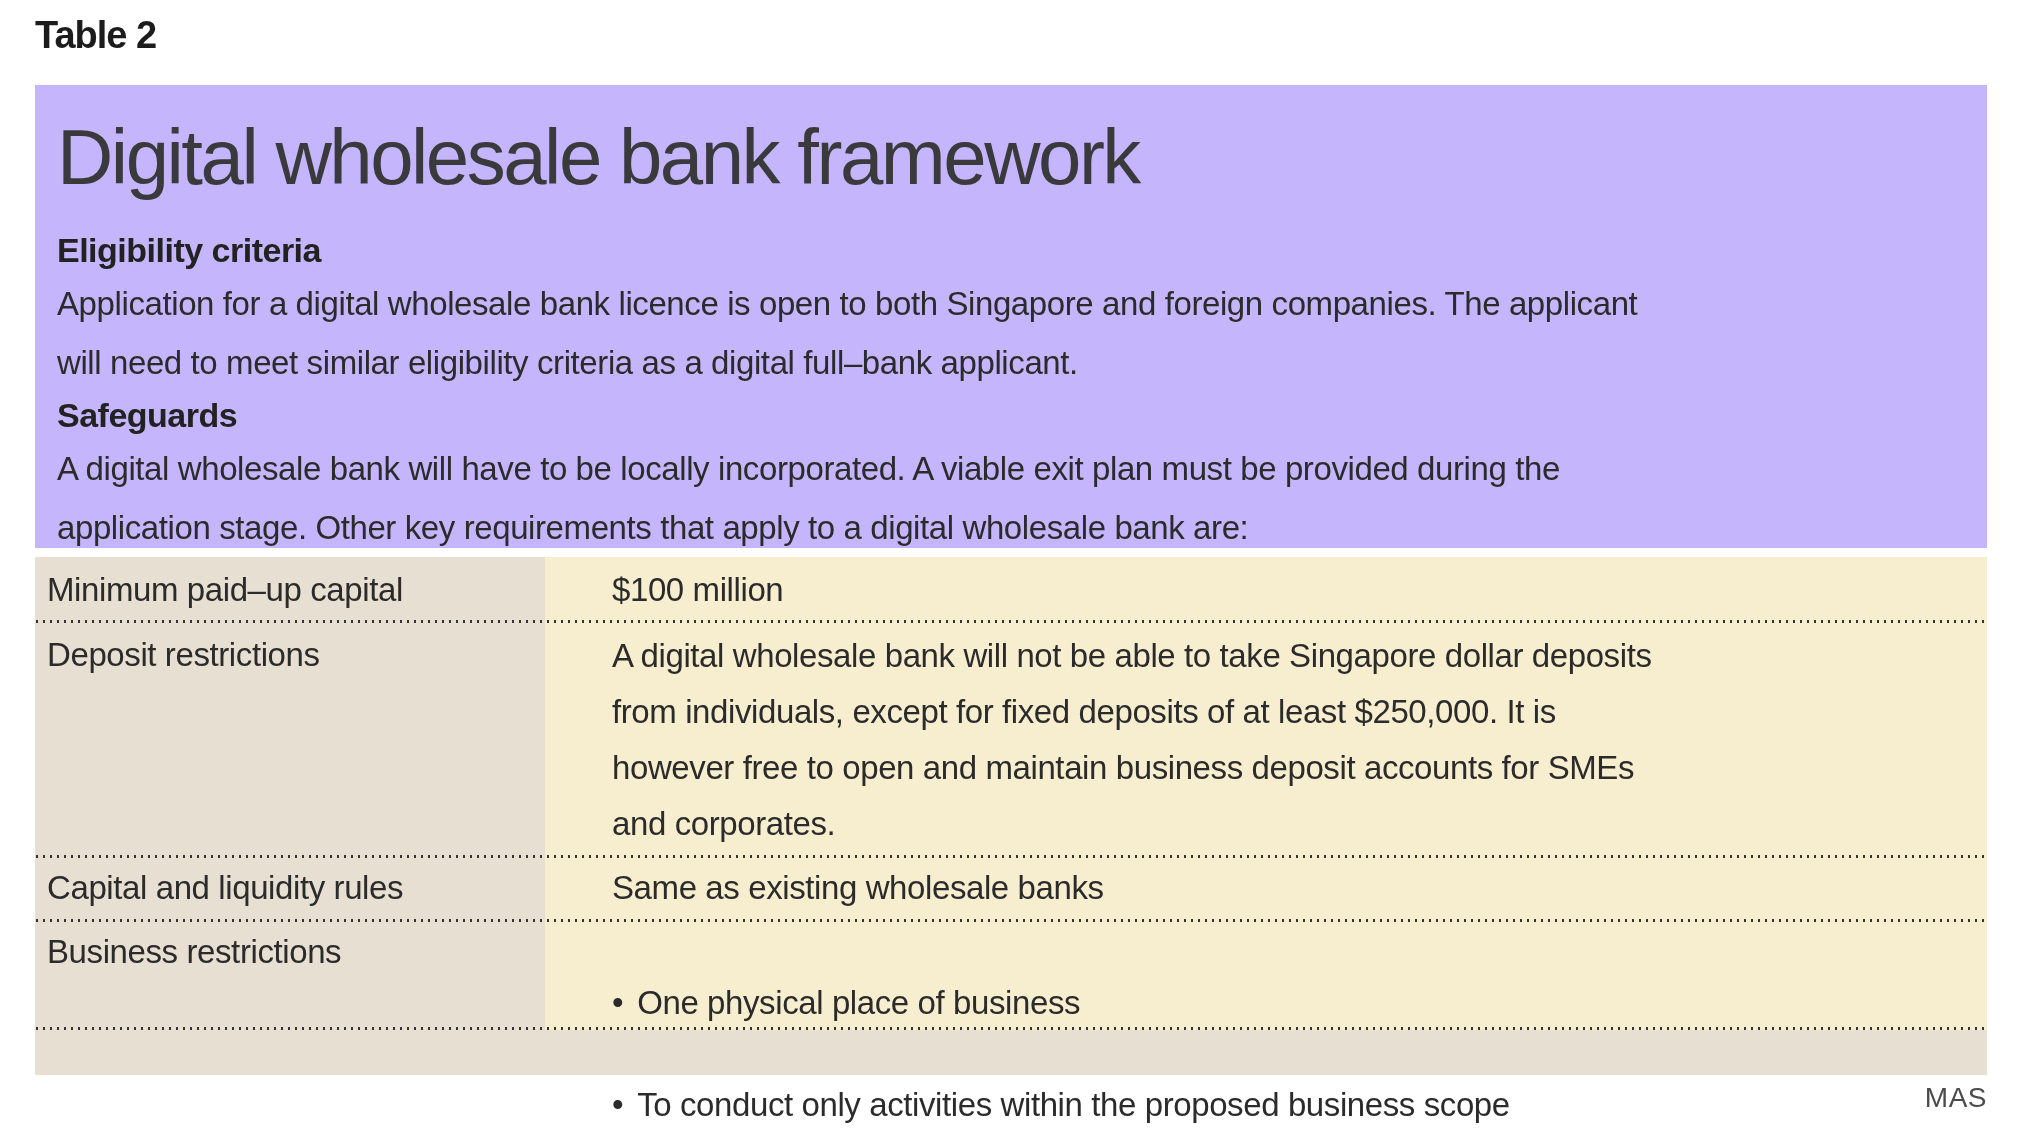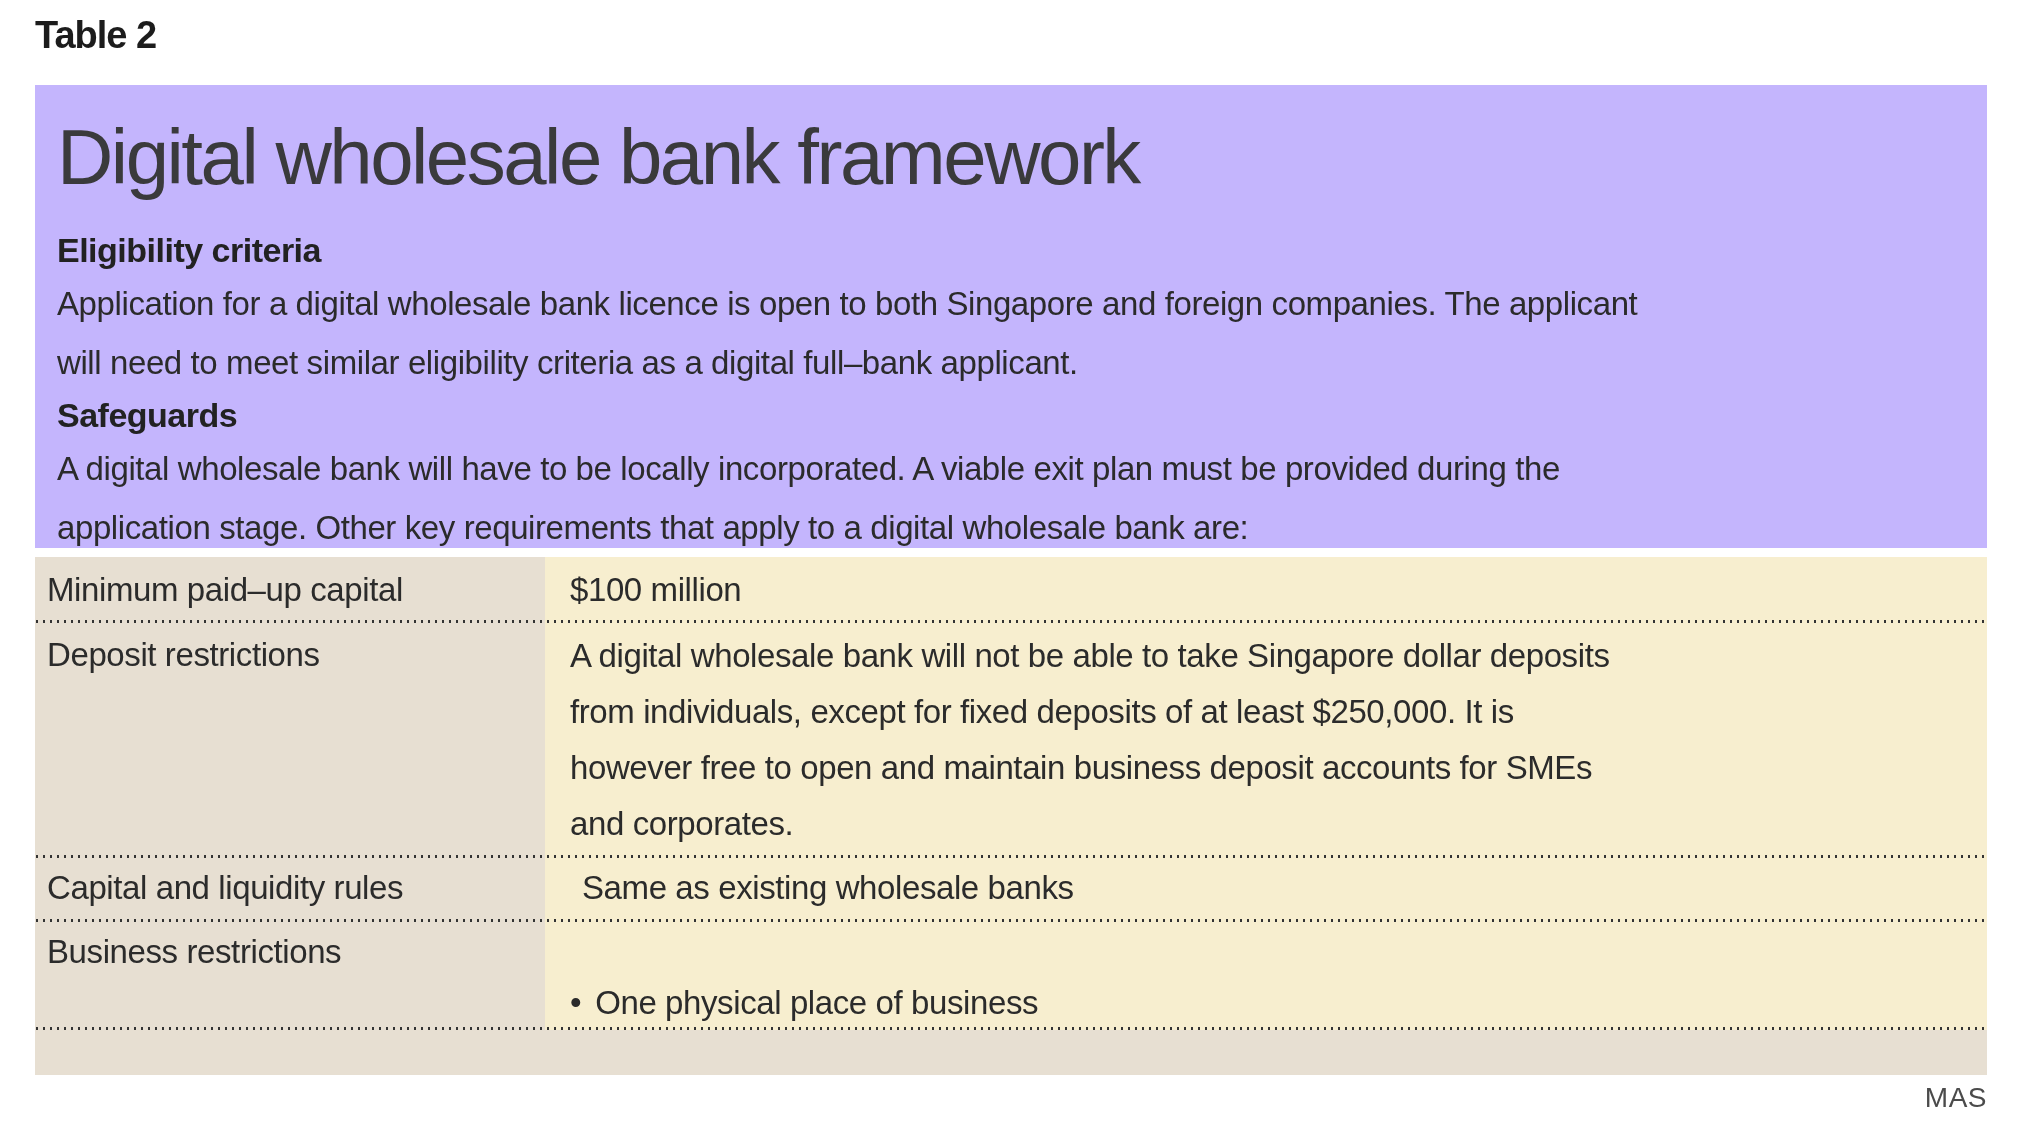--- a/index.html
+++ b/index.html
@@ -76,27 +76,28 @@
   }
   .cell-r {
     flex: 1;
     box-sizing: border-box;
     padding: 0 20px 0 25px;
     font-size: 33px;
     line-height: 47px;
     color: #2b2b2b;
     letter-spacing: -0.4px;
     white-space: pre-line;
+    margin-left: 42px;
   }
   .row-1 { height: 63px; padding-top: 0; }
   .row-1 .cell-l, .row-1 .cell-r { padding-top: 9px; }
   .row-2 { height: 232px; }
   .row-2 .cell-l { padding-top: 8px; }
   .row-2 .cell-r { padding-top: 5px; line-height: 56px; }
-  .row-3 { height: 61px; gap: 12px; }
+  .row-3 { height: 61px; }
   .row-3 .cell-l, .row-3 .cell-r { padding-top: 6px; }
   .row-4 { height: 105px; }
   .row-4 .cell-l { padding-top: 6px; }
   .row-4 .cell-r { padding-top: 6px; }
 
   .sep {
     height: 3px;
     background-image: radial-gradient(circle at 2px 1.5px, #333333 1.2px, rgba(0,0,0,0) 1.5px);
     background-size: 7px 3px;
     background-repeat: repeat-x;
@@ -162,20 +163,21 @@
     <div class="row row-3">
       <div class="cell-l">Capital and liquidity rules</div>
       <div class="cell-r">Same as existing wholesale banks</div>
     </div>
     <div class="sep"></div>
 
     <div class="row row-4">
       <div class="cell-l">Business restrictions</div>
       <div class="cell-r">
         <div class="bullet-line"><span class="bullet">•</span><span>One physical place of business</span></div>
+        <div class="bullet-line"><span class="bullet">•</span><span>To conduct only activities within the proposed business scope</span></div>
       </div>
     </div>
     <div class="sep"></div>
 
   </div>
 
   <div class="footer-strip"></div>
 
   <div class="source-credit">MAS</div>
 

